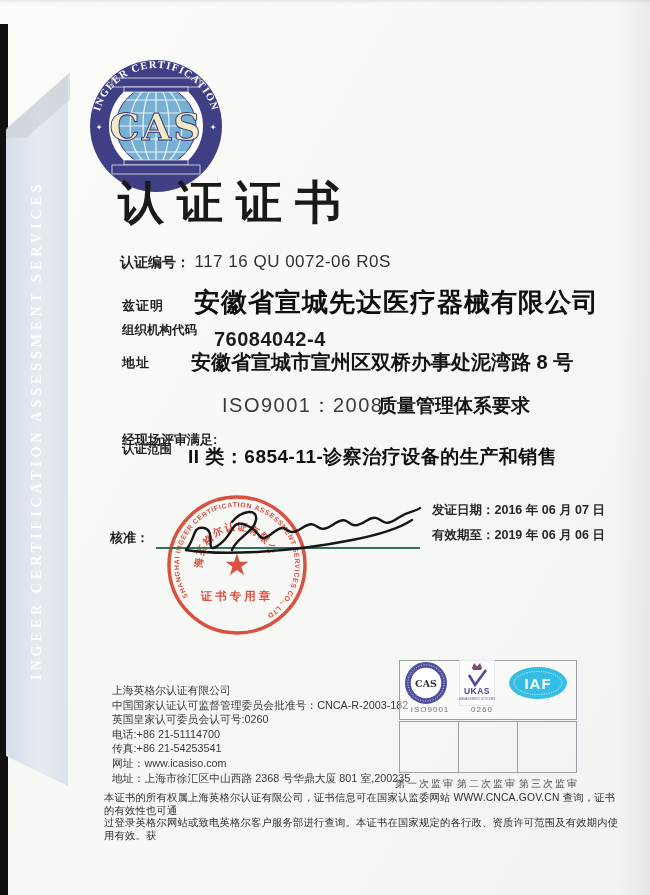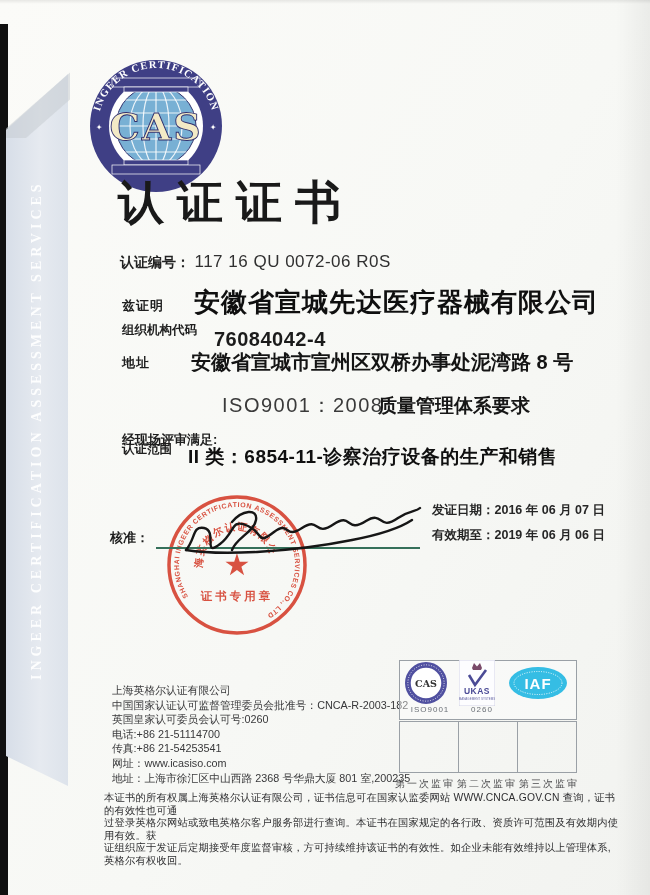--- a/index.html
+++ b/index.html
@@ -225,16 +225,15 @@
   </div>
   <div class="abs audit-labels">
     <span class="audit-label">第一次监审</span>
     <span class="audit-label">第二次监审</span>
     <span class="audit-label">第三次监审</span>
   </div>
 
   <div class="abs footnote">
     <div>本证书的所有权属上海英格尔认证有限公司，证书信息可在国家认监委网站 WWW.CNCA.GOV.CN 查询，证书的有效性也可通</div>
     <div>过登录英格尔网站或致电英格尔客户服务部进行查询。本证书在国家规定的各行政、资质许可范围及有效期内使用有效。获</div>
-    <div>证组织应于发证后定期接受年度监督审核，方可持续维持该证书的有效性。如企业未能有效维持以上管理体系,英格尔有权收回。</div>
   </div>
 
 </div>
 
 </body></html>

